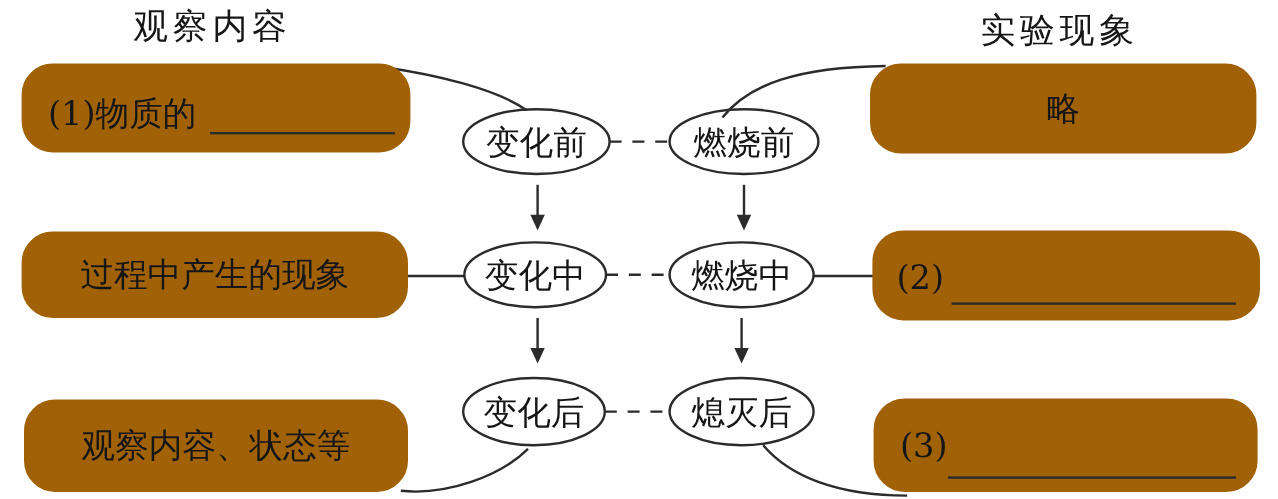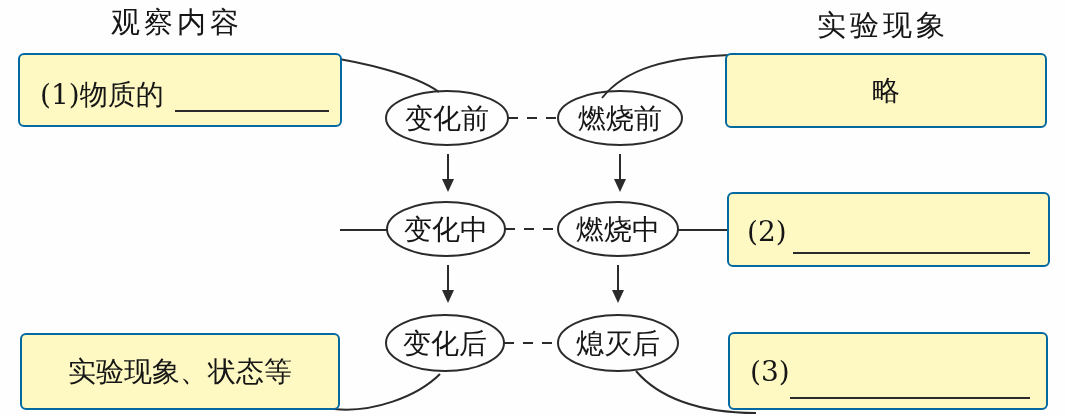--- a/index.html
+++ b/index.html
@@ -29,23 +29,23 @@
     font-weight: 400;
     letter-spacing: 4px;
     color: #161616;
     white-space: nowrap;
   }
   .hdr-left  { left: 111px; top: 3px; }
   .hdr-right { left: 793px; top: 6px; margin-left: 24px; }
 
   .rbox {
     position: absolute;
-    border: 2px solid #0369a1;
-    border-radius: 6px;
-    background: #fef9c3;
+    border: 2px solid #a16207;
+    border-radius: 26px;
+    background: #a16207;
     box-sizing: border-box;
     font-size: 28px;
     color: #161616;
   }
   .rbox.centered {
     display: flex;
     align-items: center;
     justify-content: center;
   }
   .box-obs1 { left: 18px;  top: 53px;  width: 324px; height: 74px; }
@@ -126,23 +126,26 @@
   </svg>
 
   <div class="hdr hdr-left">观察内容</div>
   <div class="hdr hdr-right">实验现象</div>
 
   <div class="rbox box-obs1">
     <span class="corner-label">(1)物质的</span>
     <span class="blank blank-obs1"></span>
   </div>
 
+  <div class="rbox box-obs2 centered">
+    <span>过程中产生的现象</span>
+  </div>
 
   <div class="rbox box-obs3 centered">
-    <span>实验现象、状态等</span>
+    <span>观察内容、状态等</span>
   </div>
 
   <div class="rbox box-phe1 centered">
     <span>略</span>
   </div>
 
   <div class="rbox box-phe2">
     <span class="corner-label" style="left:18px;">(2)</span>
     <span class="blank blank-phe2"></span>
   </div>

